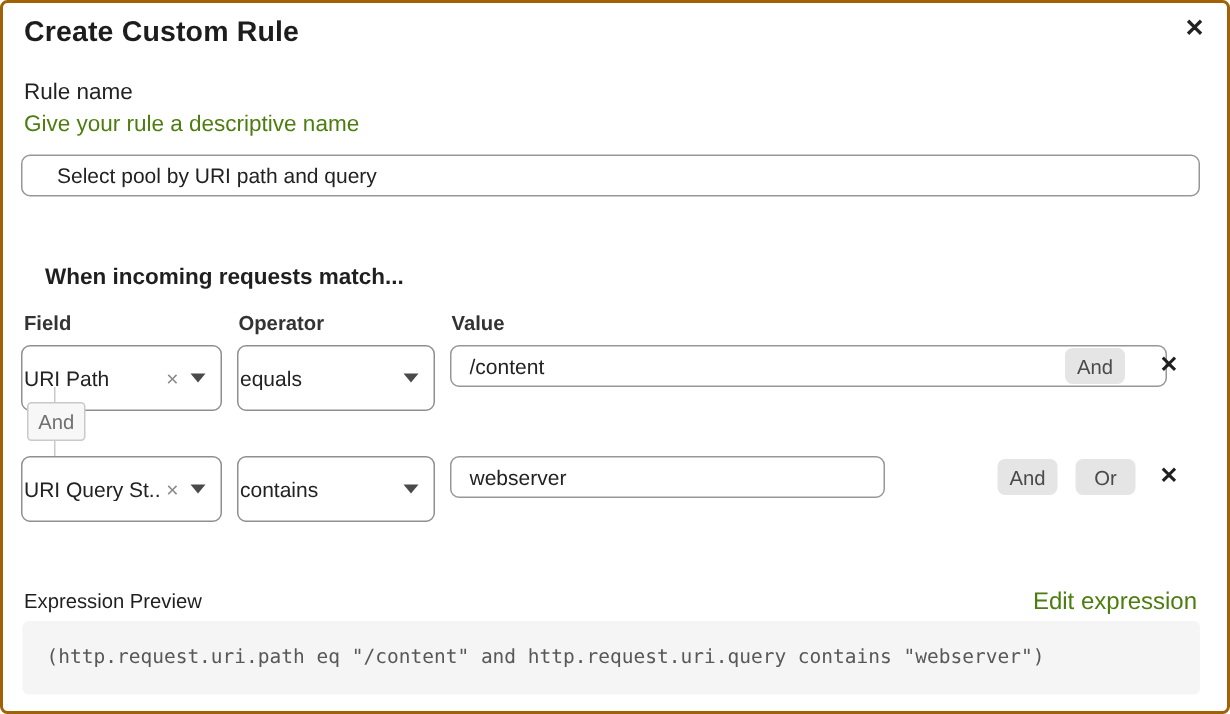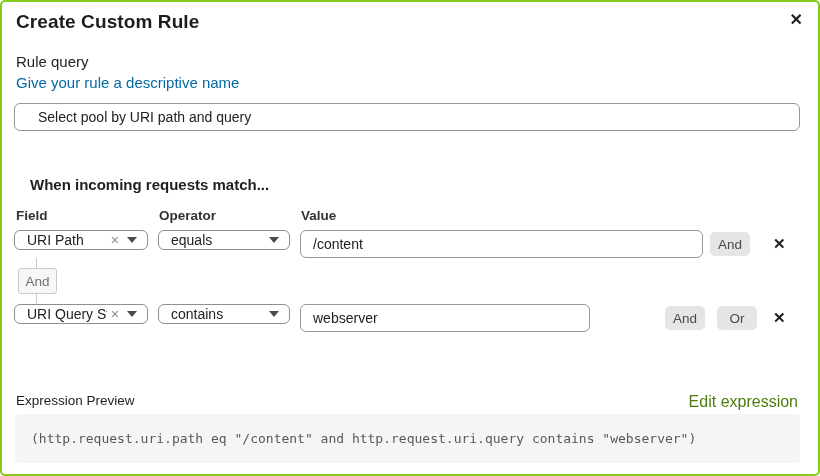--- a/index.html
+++ b/index.html
@@ -7,55 +7,55 @@
   body {
     font-family: "Liberation Sans", "DejaVu Sans", sans-serif;
     color:#202020;
     width:820px; height:476px;
     position:relative;
   }
   .dialog {
     position:absolute; left:0; top:0;
     width:820px; height:476px;
     background:#fff;
-    border:2px solid #84cc16;
+    border:2px solid #a16207;
     border-radius:5px;
   }
   .abs { position:absolute; }
 
   .title {
     left:14px; top:9px;
     font-size:19px; font-weight:700; color:#1d1d1d;
     letter-spacing:.1px;
   }
   .close-btn {
     right:13px; top:6px;
     background:none; border:none; cursor:pointer;
     font-size:16px; font-weight:700; color:#222;
     line-height:24px; padding:0 2px;
   }
 
   .field-label { font-size:15px; color:#222; }
-  .hint { font-size:15px; color:#0369a1; }
+  .hint { font-size:15px; color:#4d7c0f; }
 
   .text-input {
     border:1px solid #979797; border-radius:6px;
     font-size:14px; color:#222;
     padding:0 12px; height:28px;
     font-family:"Liberation Sans","DejaVu Sans",sans-serif;
     background:#fff;
   }
 
   .section-heading { font-size:15px; font-weight:700; color:#1f1f1f; }
   .col-label { font-size:13.5px; color:#333;font-weight:bold; }
 
   .select {
-    height:20px; border:1px solid #8f8f8f; border-radius:6px;
+    height:44px; border:1px solid #8f8f8f; border-radius:6px;
     background:#fff; display:flex; align-items:center;
-    padding:0 10px 0 12px; cursor:pointer;
+    padding:0 10px 0 1px; cursor:pointer;
   }
   .select .sel-text {
     flex:1 1 auto; font-size:14px; color:#222;
     white-space:nowrap; overflow:hidden;
   }
   .select .sel-clear {
     flex:0 0 auto; font-size:14px; color:#8a8a8a;
     margin:0 8px 0 4px; line-height:1; cursor:pointer;
   }
   .caret {
@@ -102,40 +102,40 @@
   }
 </style>
 </head>
 <body>
 
 <div class="dialog">
 
   <div class="abs title">Create Custom Rule</div>
   <button class="abs close-btn">✕</button>
 
-  <div class="abs field-label" style="left:14px; top:51px;">Rule query</div>
+  <div class="abs field-label" style="left:14px; top:51px;">Rule name</div>
   <div class="abs hint" style="left:14px; top:72px;">Give your rule a descriptive name</div>
   <input class="abs text-input" style="left: 12px; top: 101px; width: 786px; padding-left: 23px;" value="Select pool by URI path and query">
 
   <div class="abs section-heading" style="left:28px; top:174px;">When incoming requests match...</div>
 
   <div class="abs col-label" style="left:14px; top:206px;">Field</div>
   <div class="abs col-label" style="left:157px; top:206px;">Operator</div>
   <div class="abs col-label" style="left:299px; top:206px;">Value</div>
 
   <div class="abs select" style="left:12px; top:228px; width:134px;">
     <span class="sel-text">URI Path</span>
     <span class="sel-clear">×</span>
     <span class="caret"></span>
   </div>
   <div class="abs select" style="left:156px; top:228px; width:132px;">
     <span class="sel-text">equals</span>
     <span class="caret"></span>
   </div>
-  <input class="abs text-input" style="left: 298px; top: 228px; width: 403px;" value="/content">
+  <input class="abs text-input" style="left: 298px; top: 228px; width: 478px;" value="/content">
   <button class="abs gray-btn" style="left:708px; top:230px; width:40px;">And</button>
   <button class="abs row-delete" style="left:771px; top:230px;">✕</button>
 
   <div class="abs conn-line" style="left:34px; top:256px; height:10px;"></div>
   <div class="abs conn-badge" style="left:16px; top:266px;">And</div>
   <div class="abs conn-line" style="left:34px; top:292px; height:10px;"></div>
 
   <div class="abs select" style="left:12px; top:302px; width:134px;">
     <span class="sel-text">URI Query St...</span>
     <span class="sel-clear">×</span>

